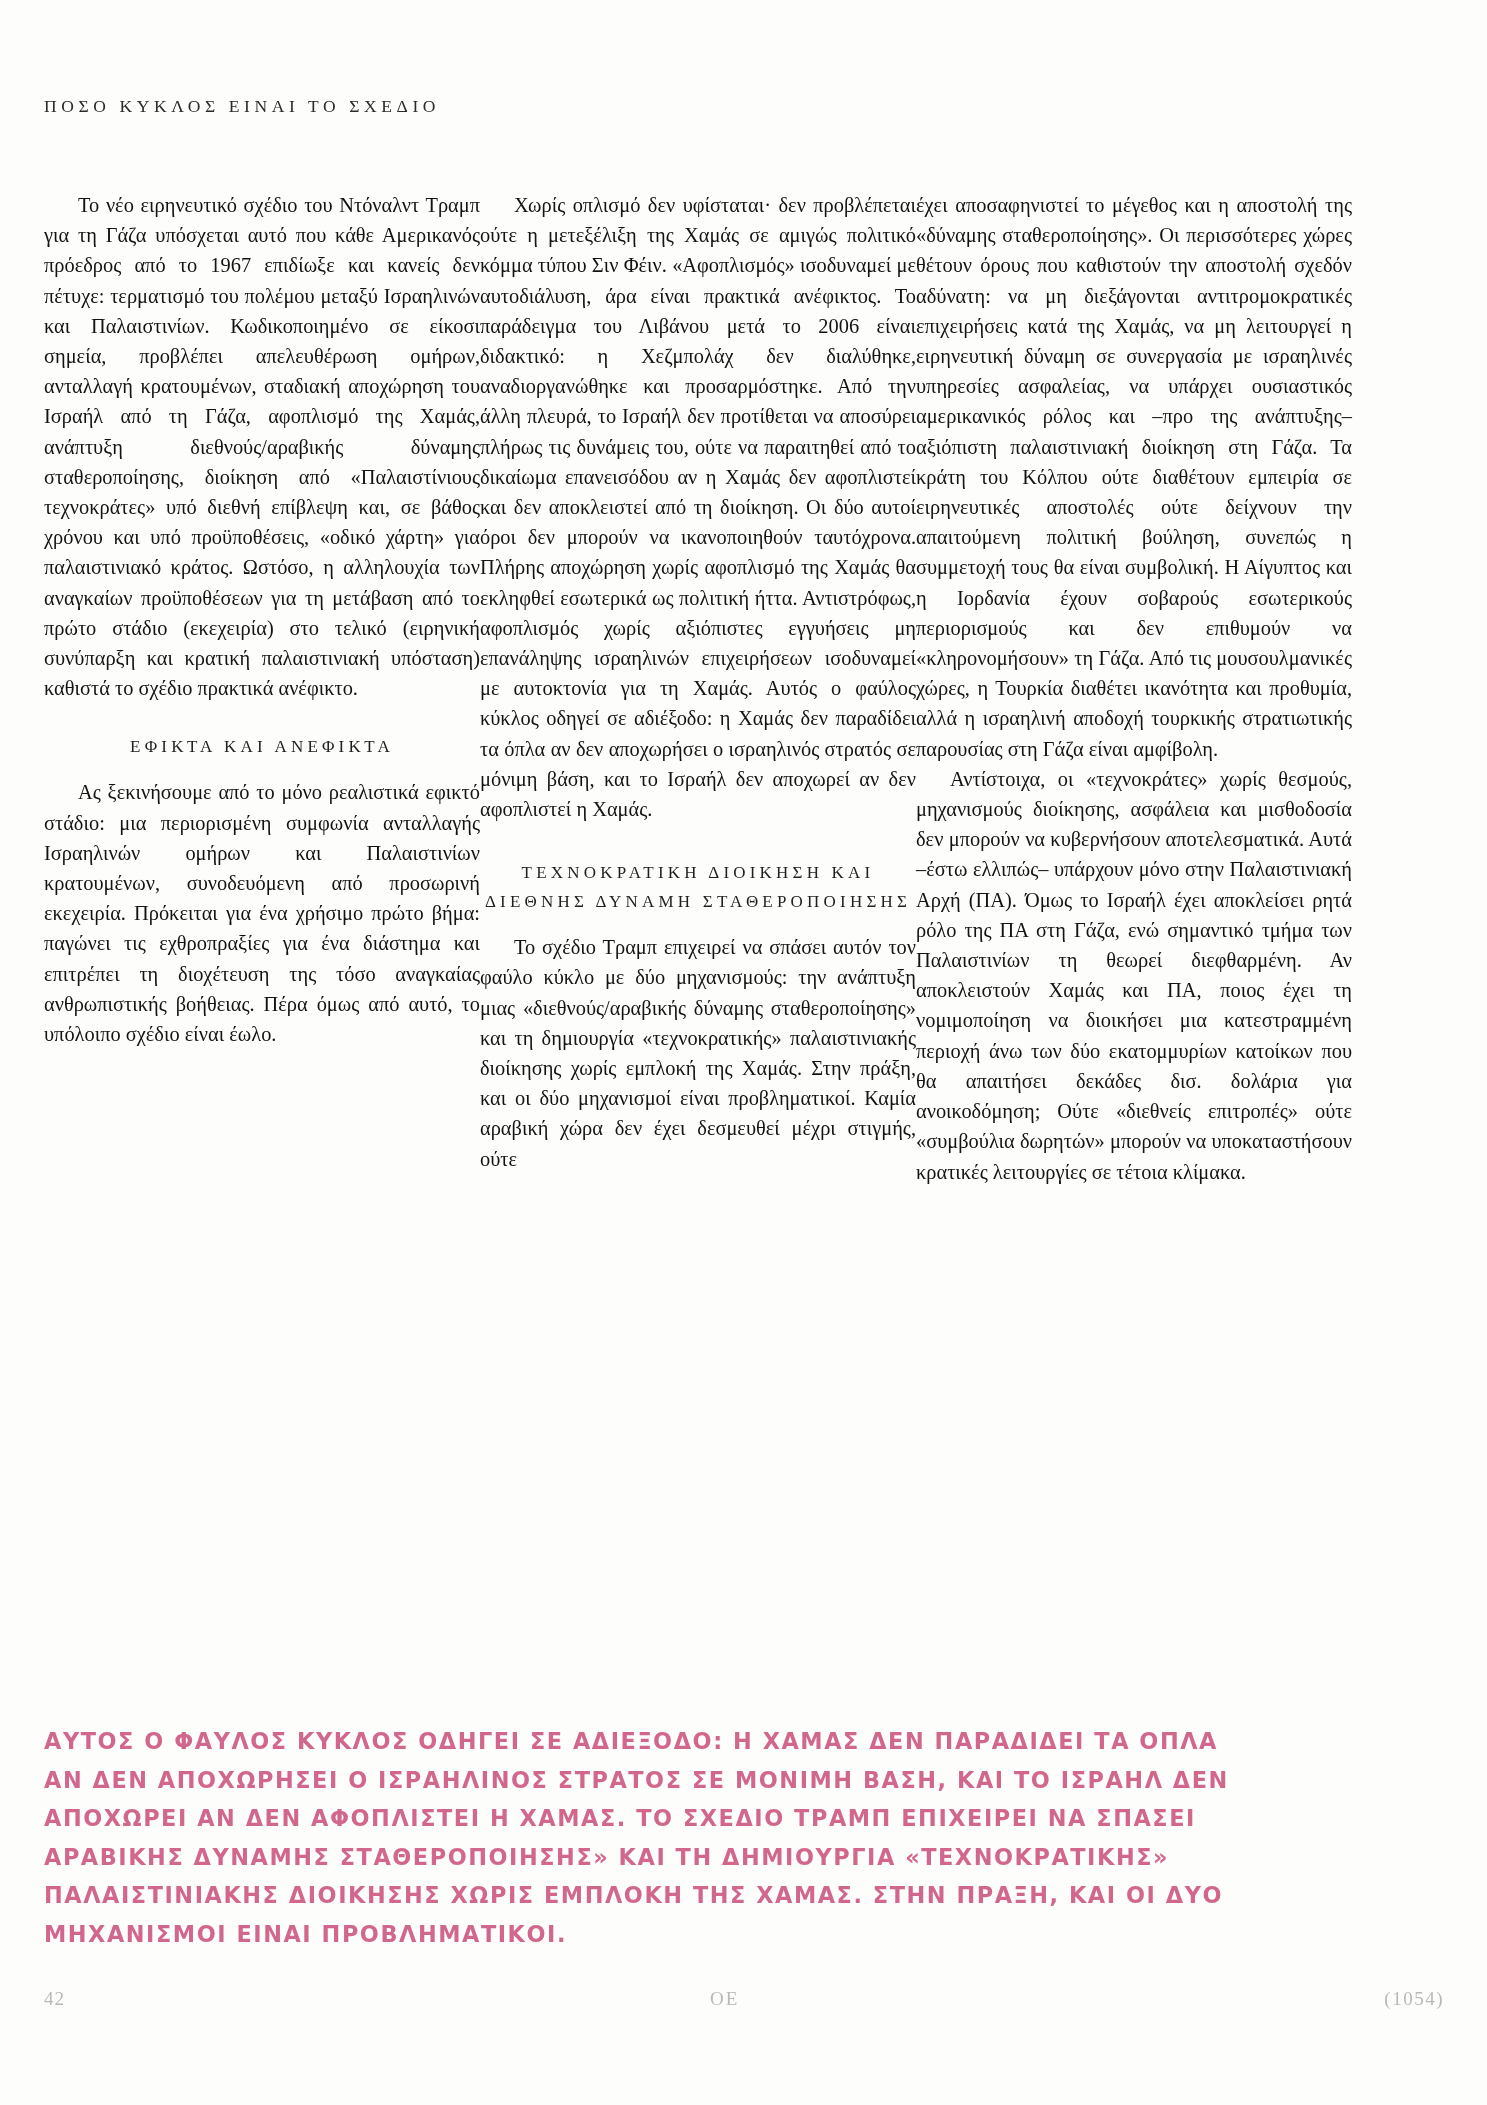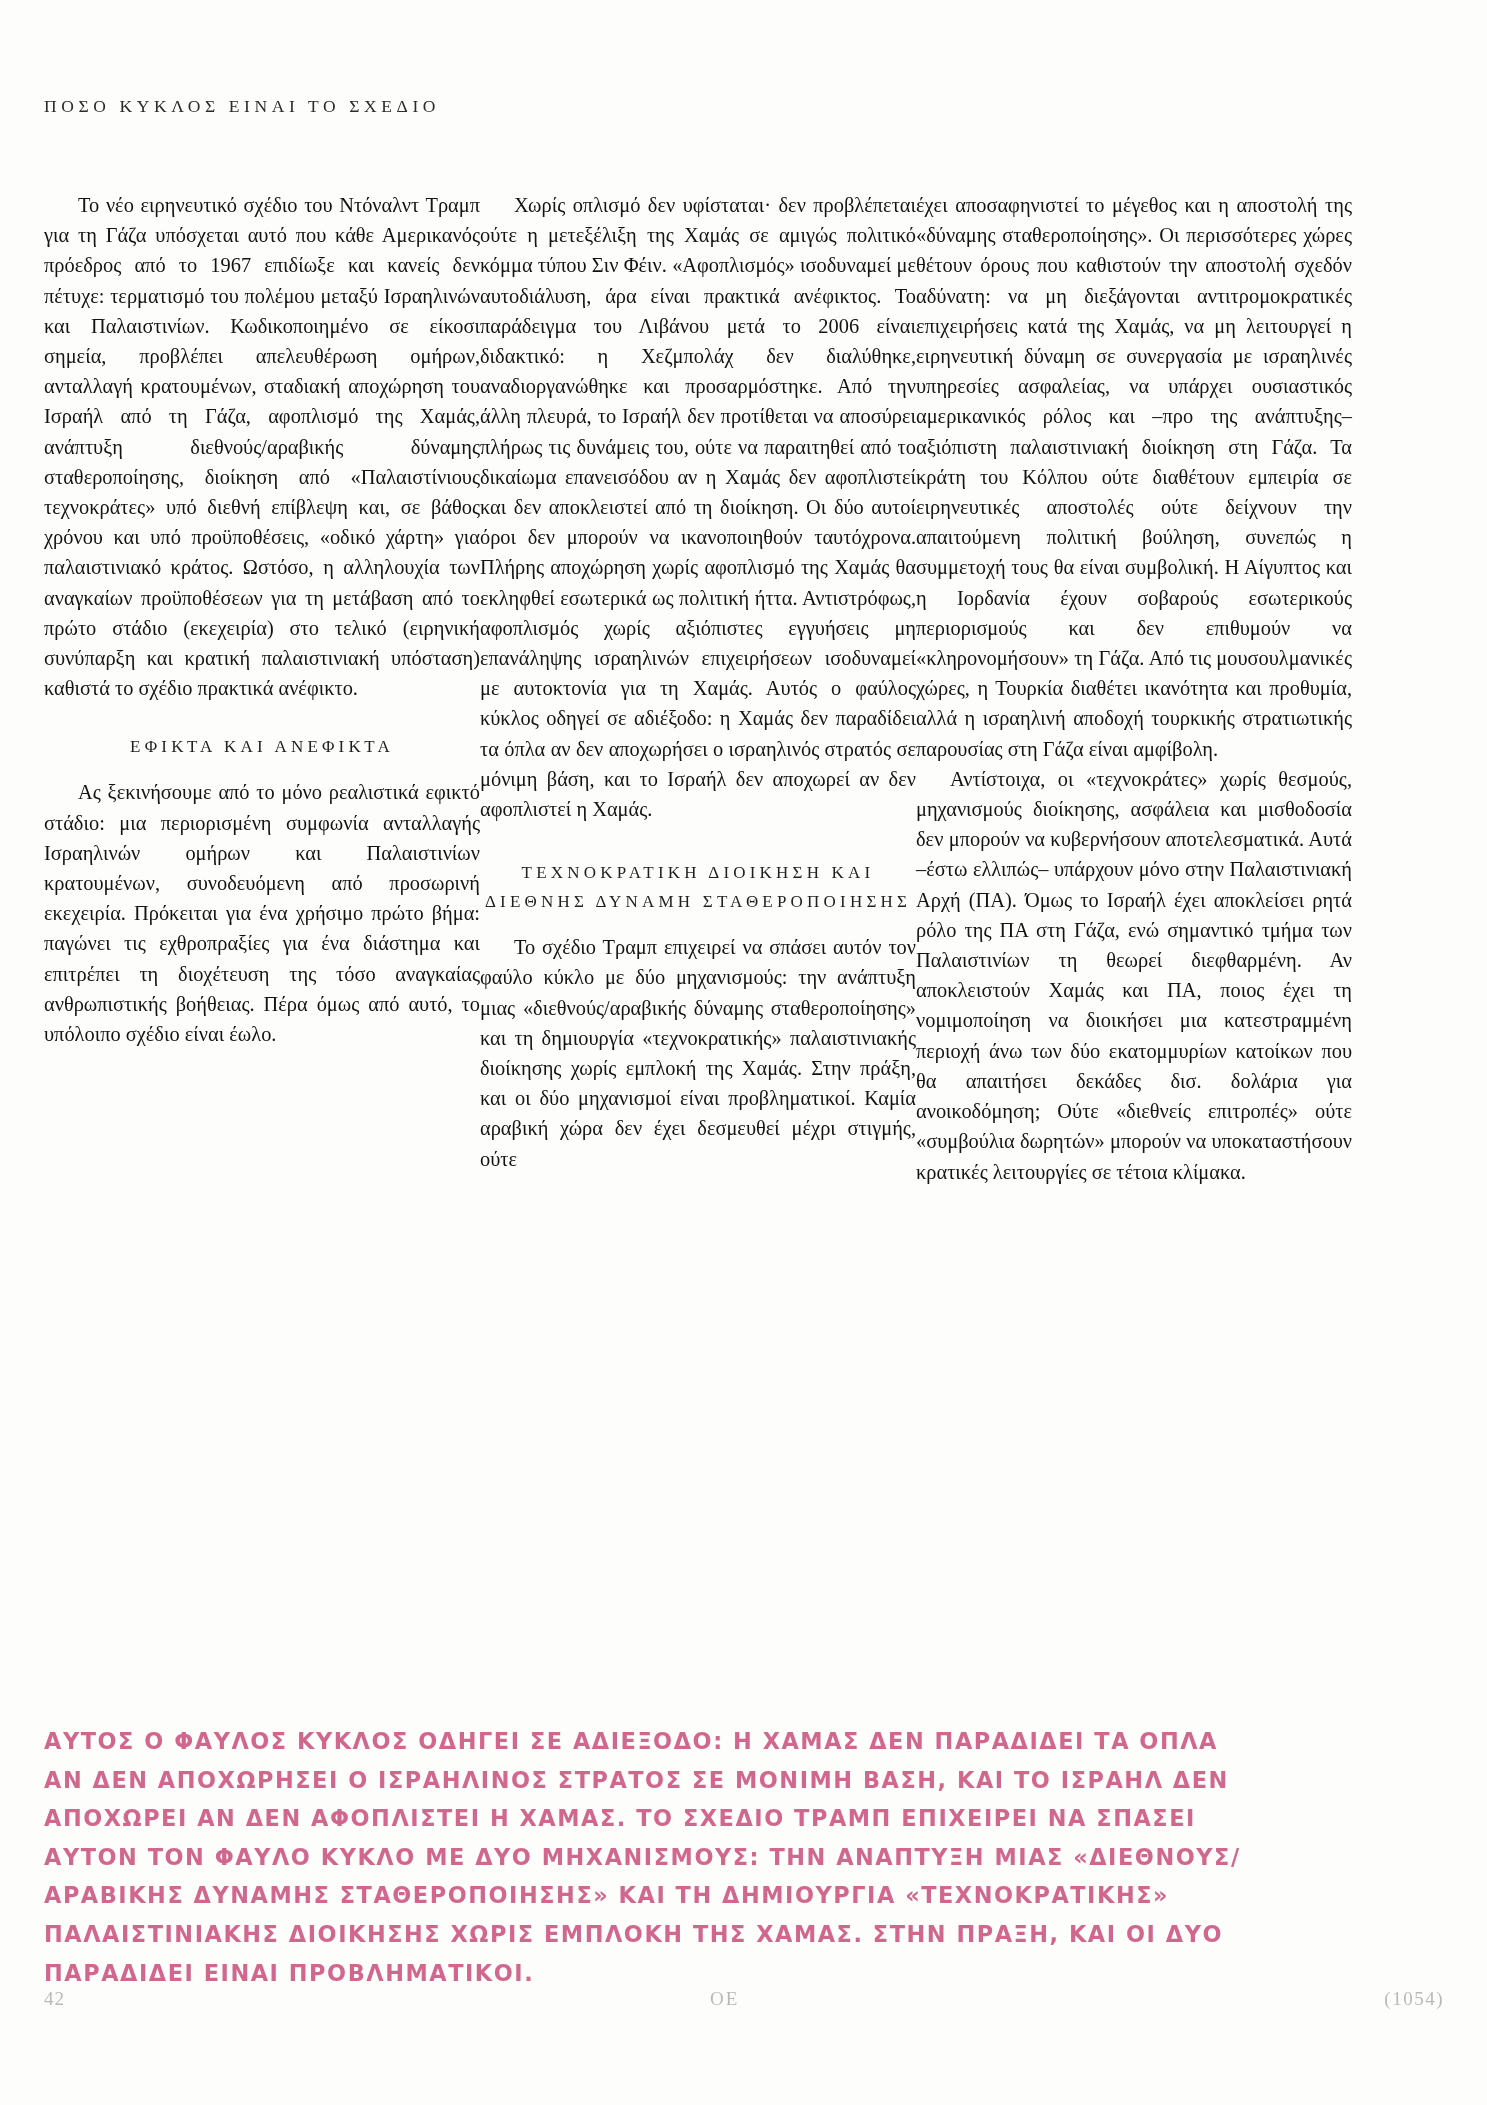--- a/index.html
+++ b/index.html
@@ -147,24 +147,23 @@
 
       <p class="indent">Αντίστοιχα, οι «τεχνοκράτες» χωρίς θεσμούς, μηχανισμούς διοίκησης, ασφάλεια και μισθοδοσία δεν μπορούν να κυβερνήσουν αποτελεσματικά. Αυτά –έστω ελλιπώς– υπάρχουν μόνο στην Παλαιστινιακή Αρχή (ΠΑ). Όμως το Ισραήλ έχει αποκλείσει ρητά ρόλο της ΠΑ στη Γάζα, ενώ σημαντικό τμήμα των Παλαιστινίων τη θεωρεί διεφθαρμένη. Αν αποκλειστούν Χαμάς και ΠΑ, ποιος έχει τη νομιμοποίηση να διοικήσει μια κατεστραμμένη περιοχή άνω των δύο εκατομμυρίων κατοίκων που θα απαιτήσει δεκάδες δισ. δολάρια για ανοικοδόμηση; Ούτε «διεθνείς επιτροπές» ούτε «συμβούλια δωρητών» μπορούν να υποκαταστήσουν κρατικές λειτουργίες σε τέτοια κλίμακα.</p>
     </div>
 
   </div>
 
   <div class="pullquote" style="color: rgb(210, 103, 141);">
     <div>ΑΥΤΟΣ Ο ΦΑΥΛΟΣ ΚΥΚΛΟΣ ΟΔΗΓΕΙ ΣΕ ΑΔΙΕΞΟΔΟ: Η ΧΑΜΑΣ ΔΕΝ ΠΑΡΑΔΙΔΕΙ ΤΑ ΟΠΛΑ</div>
     <div>ΑΝ ΔΕΝ ΑΠΟΧΩΡΗΣΕΙ Ο ΙΣΡΑΗΛΙΝΟΣ ΣΤΡΑΤΟΣ ΣΕ ΜΟΝΙΜΗ ΒΑΣΗ, ΚΑΙ ΤΟ ΙΣΡΑΗΛ ΔΕΝ</div>
     <div>ΑΠΟΧΩΡΕΙ ΑΝ ΔΕΝ ΑΦΟΠΛΙΣΤΕΙ Η ΧΑΜΑΣ. ΤΟ ΣΧΕΔΙΟ ΤΡΑΜΠ ΕΠΙΧΕΙΡΕΙ ΝΑ ΣΠΑΣΕΙ</div>
-    <div>ΑΥΤΟΝ ΤΟΝ ΦΑΥΛΟ ΚΥΚΛΟ ΜΕ ΔΥΟ ΜΗΧΑΝΙΣΜΟΥΣ: ΤΗΝ ΑΝΑΠΤΥΞΗ ΜΙΑΣ «ΔΙΕΘΝΟΥΣ/</div>
     <div>ΑΡΑΒΙΚΗΣ ΔΥΝΑΜΗΣ ΣΤΑΘΕΡΟΠΟΙΗΣΗΣ» ΚΑΙ ΤΗ ΔΗΜΙΟΥΡΓΙΑ «ΤΕΧΝΟΚΡΑΤΙΚΗΣ»</div>
     <div>ΠΑΛΑΙΣΤΙΝΙΑΚΗΣ ΔΙΟΙΚΗΣΗΣ ΧΩΡΙΣ ΕΜΠΛΟΚΗ ΤΗΣ ΧΑΜΑΣ. ΣΤΗΝ ΠΡΑΞΗ, ΚΑΙ ΟΙ ΔΥΟ</div>
-    <div>ΠΑΡΑΔΙΔΕΙ ΕΙΝΑΙ ΠΡΟΒΛΗΜΑΤΙΚΟΙ.</div>
+    <div>ΜΗΧΑΝΙΣΜΟΙ ΕΙΝΑΙ ΠΡΟΒΛΗΜΑΤΙΚΟΙ.</div>
   </div>
 
   <div class="footer">
     <div class="f-left">42</div>
     <div class="f-mid">ΟΕ</div>
     <div class="f-right">(1054)</div>
   </div>
 
 </div>
 

